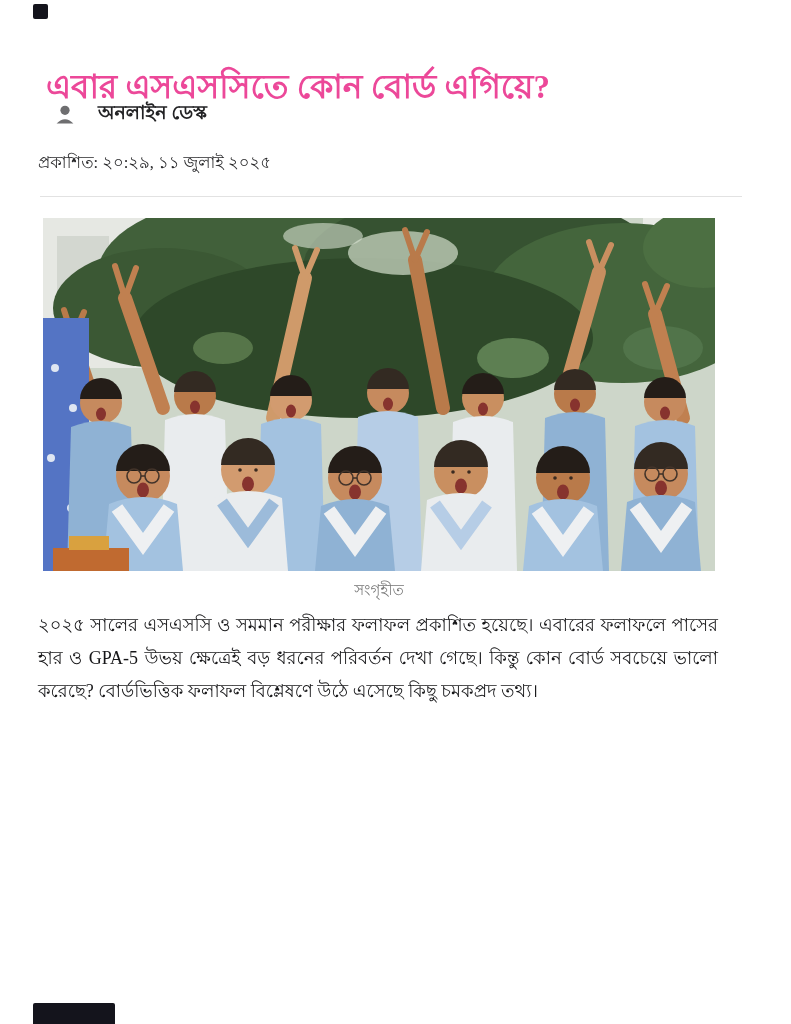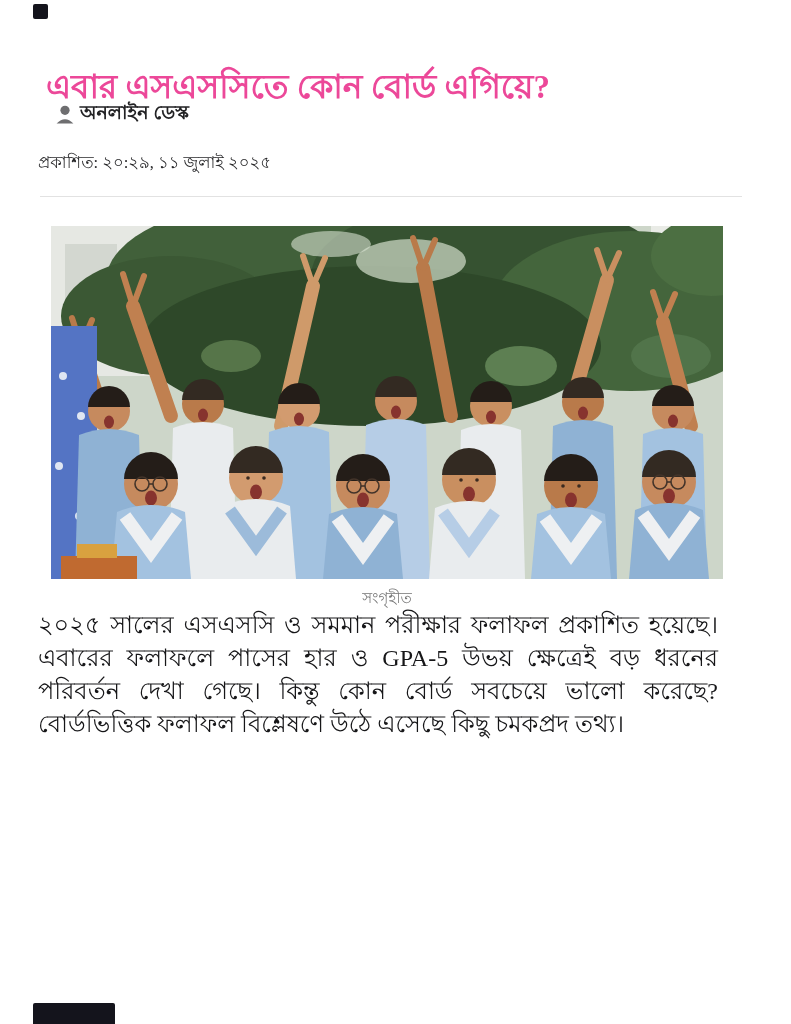--- a/index.html
+++ b/index.html
@@ -13,37 +13,37 @@
   
   .ph-dark{background:#14141c;border-radius:2px;}
   #logo-ph{left:33px;top:4px;width:15px;height:15px;}
   #footer-ph{left:33px;top:1003px;width:82px;height:21px;border-radius:2px 2px 0 0;}
   
   #headline{
     left:46px;top:44px;width:700px;
     font-size:33px;line-height:42px;font-weight:700;color:#ec4899;
   }
   
-  #byline-row{left:54px;top:102px;display:flex;align-items:center;gap:4px;height:24px;}
+  #byline-row{left:54px;top:102px;display:flex;align-items:center;gap:22px;height:24px;}
   #byline-row .author{font-size:19px;font-weight:700;color:#222224;}
   #author-icon{width:22px;height:22px;display:block;}
   
   #published{left:38px;top:150px;font-size:16.5px;color:#29292b;}
   
   #divider{left:40px;top:196px;width:702px;height:1px;background:#e2e2e2;}
   
   #figure{left:43px;top:218px;width:672px;}
   #photo{display:block;width:672px;height:353px;background:#cdd6c9;}
   #caption{
     margin-top:7px;text-align:center;font-size:15px;color:#767676;width:672px;
   }
   
   #body-text{
     left:38px;top:609px;width:680px;
-    font-size:24px;line-height:33px;text-align:justify;color:#161618;
+    font-size:18px;line-height:33px;text-align:justify;color:#161618;
   }
 </style>
 </head>
 <body>
 
 <div class="abs ph-dark" id="logo-ph"></div>
 
 <article class="abs" style="inset:0">
 
   <h1 class="abs" id="headline">এবার এসএসসিতে কোন বোর্ড এগিয়ে?</h1>
@@ -53,21 +53,21 @@
       <circle cx="11" cy="7.3" r="4.6" fill="#6e6e70"></circle>
       <path d="M2.6 20.5 Q11 11.8 19.4 20.5 Z" fill="#6e6e70"></path>
     </svg>
     <span class="author">অনলাইন ডেস্ক</span>
   </div>
 
   <div class="abs" id="published">প্রকাশিত: ২০:২৯, ১১ জুলাই ২০২৫</div>
 
   <div class="abs" id="divider"></div>
 
-  <figure class="abs" id="figure" style="margin:8px">
+  <figure class="abs" id="figure" style="margin:0">
 
     <svg id="photo" viewBox="0 0 672 353" preserveAspectRatio="none">
       <rect width="672" height="353" fill="#cdd6c9"></rect>
 
       <rect x="0" y="0" width="160" height="150" fill="#e6e8e3"></rect>
       <rect x="14" y="18" width="52" height="86" fill="#d3d7d0"></rect>
       <rect x="84" y="10" width="56" height="100" fill="#dbdfd8"></rect>
       <rect x="600" y="0" width="72" height="70" fill="#e9ebe6"></rect>
 
       <g>

